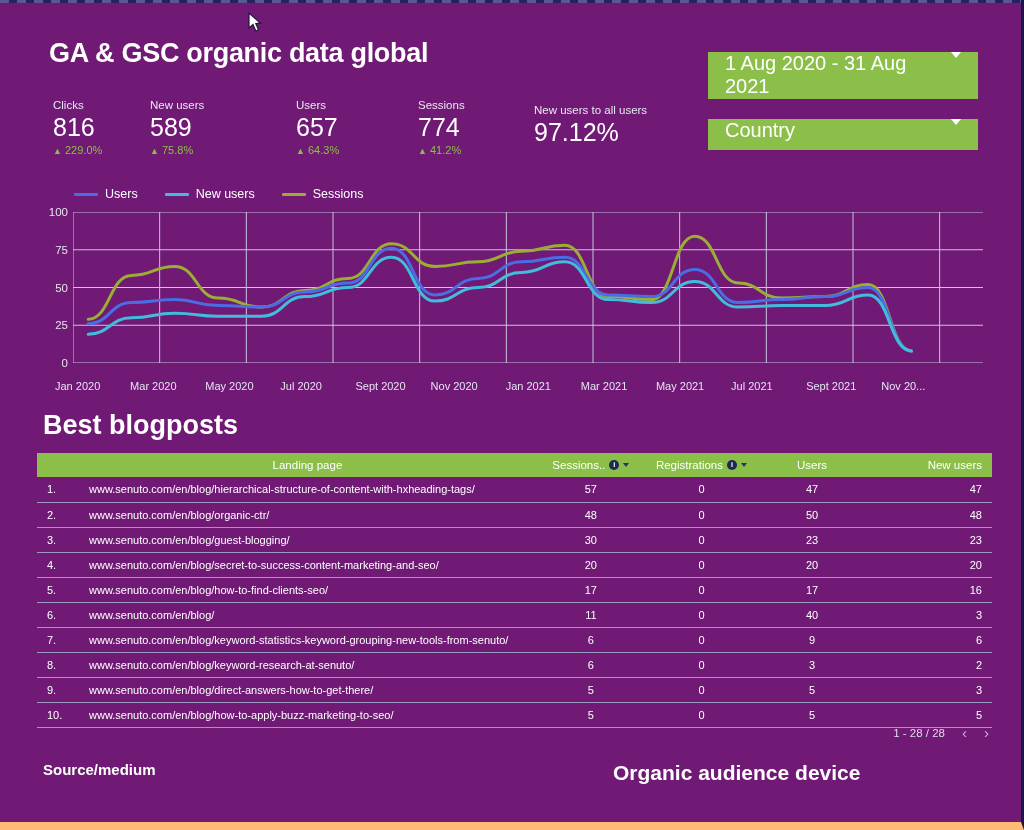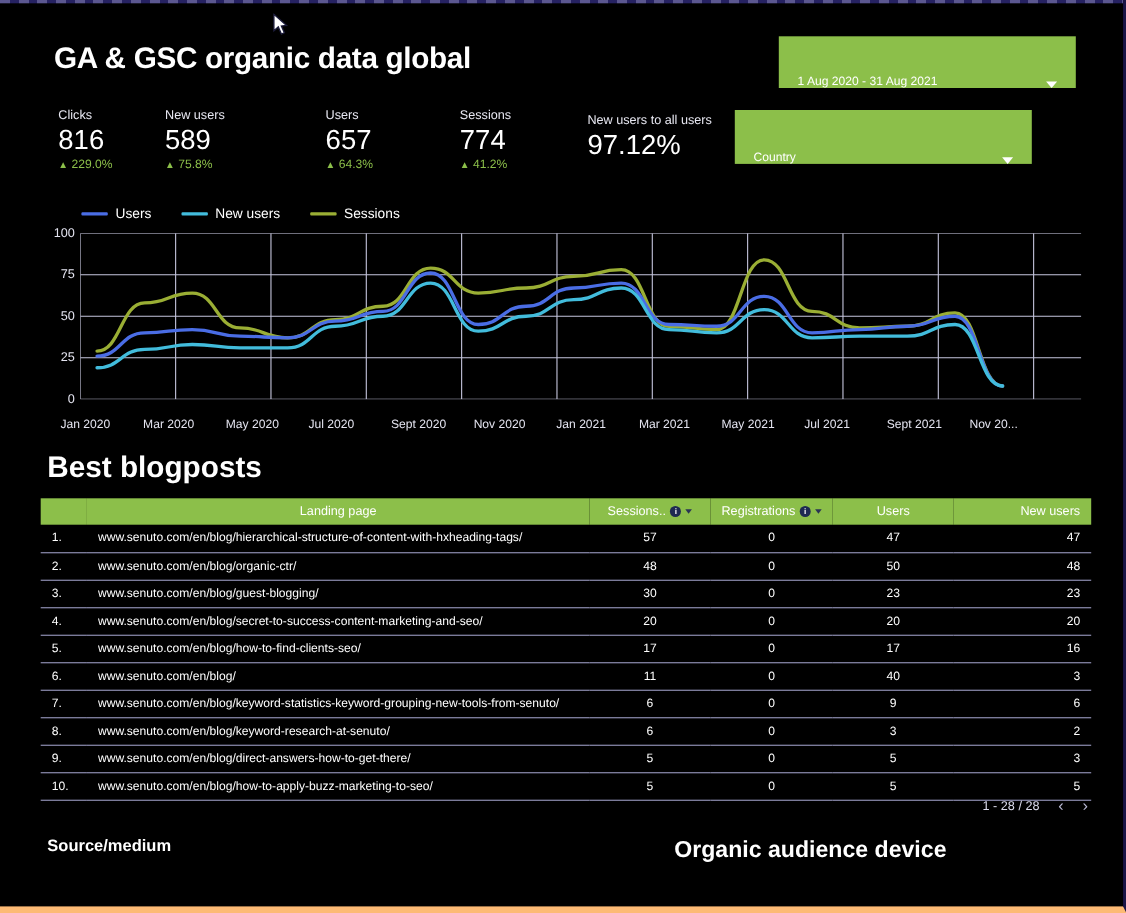--- a/index.html
+++ b/index.html
@@ -7,23 +7,23 @@
   body {
     background: #262262;
     font-family: "Liberation Sans", sans-serif;
     color: #ffffff;
     overflow: hidden;
     position: relative;
   }
   #page {
     position: absolute;
     inset: 0;
-    background: #000000;
+    background: #701a75;
     border-right: 3px solid #1a1547;
-    border-bottom: 6px solid #fdba74;
+    border-bottom: 8px solid #fdba74;
     overflow: hidden;
     text-decoration: underline;
   }
   .top-dash {
     position: absolute;
     top: 0; left: 0; right: 0;
     height: 3px;
     background: repeating-linear-gradient(to right,
       #5b5790 0px, #5b5790 9px, #262262 9px, #262262 17px);
   }
@@ -65,33 +65,34 @@
   .kpi .k-delta .arrow { font-size: 9px; }
   .kpi-wide .k-label { font-size: 11.5px; }
   .kpi-wide .k-value { font-size: 25px; }
 
   
   .dropdown {
     position: absolute;
     background: #8cbf4a;
     color: #ffffff;
     display: flex;
-    align-items: flex-end;
+    align-items: flex-start;
     padding: 0 17px;
-    font-size: 11px;
+    font-size: 20px;
+    margin-top: 19px;
   }
   .dropdown .dd-label { flex: 1; }
   .caret-down {
     width: 0; height: 0;
     border-left: 5px solid transparent;
     border-right: 5px solid transparent;
     border-top: 6px solid #ffffff;
   }
   #dd-date { left: 708px; top: 33px; width: 270px; height: 47px; }
-  #dd-country { left: 668px; top: 100px; width: 270px; height: 49px; }
+  #dd-country { left: 708px; top: 100px; width: 270px; height: 31px; }
 
   
   .legend {
     position: absolute;
     left: 74px; top: 187px;
     display: flex;
     gap: 27px;
     font-size: 12.5px;
     color: #ffffff;
   }

